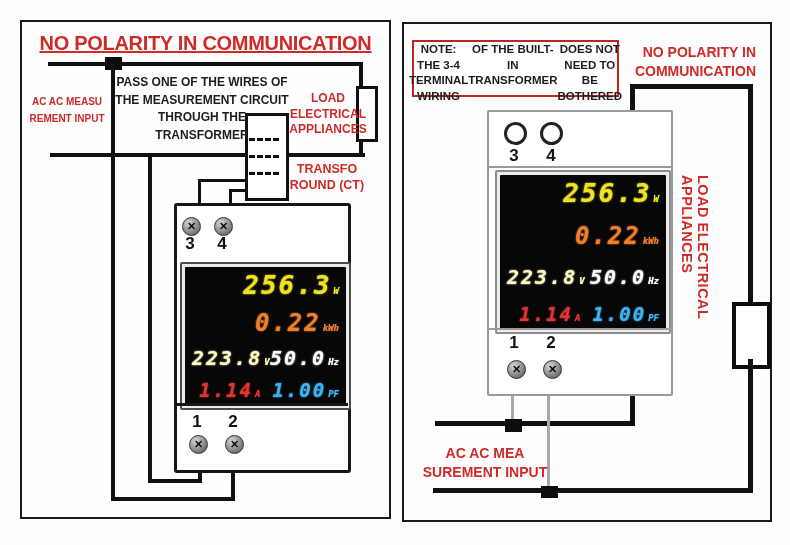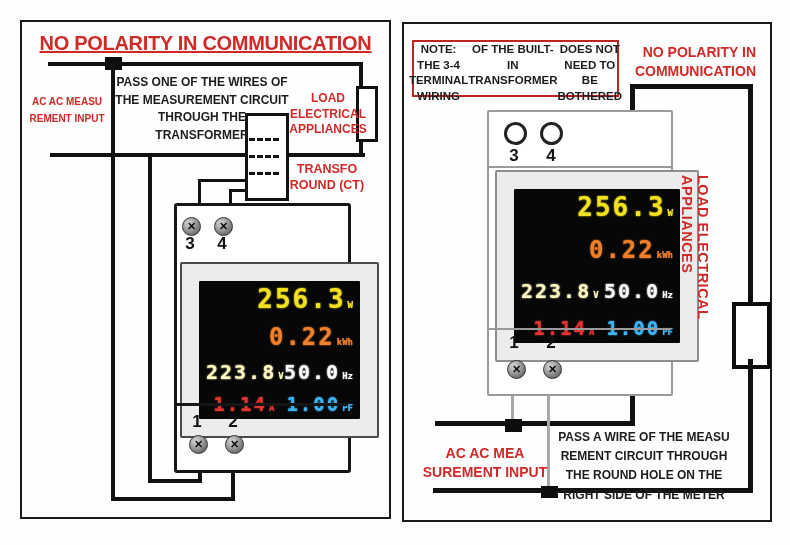--- a/index.html
+++ b/index.html
@@ -18,21 +18,21 @@
   .meter2{position:absolute;background:#fff;border:2px solid #9a9a9a;border-radius:2px;}
   .mdivider{position:absolute;left:0;right:0;background:#161616;}
   .mdivider2{position:absolute;left:0;right:0;background:#9a9a9a;}
   .tnum{position:absolute;font-size:17px;font-weight:bold;color:#111;text-align:center;width:26px;line-height:18px;}
   .screw{position:absolute;width:17px;height:17px;border-radius:50%;
          background:radial-gradient(circle at 35% 30%,#d8d8d8,#8a8a8a 55%,#4a4a4a);
          border:1px solid #333;color:#101010;font-size:11px;font-weight:bold;
          display:flex;align-items:center;justify-content:center;line-height:1;}
   .hole{position:absolute;width:17px;height:17px;border-radius:50%;background:#fff;border:3px solid #222;}
   
-  .mdisplay{position:absolute;background:#ececec;border:2px solid #4a4a4a;border-radius:2px;padding:17px;}
+  .mdisplay{position:absolute;background:#ececec;border:2px solid #4a4a4a;border-radius:2px;padding:3px;font-style:italic;}
   .mdisplay.silver{border-color:#8d8d8d;}
   .screen{width:100%;height:100%;background:#070707;border-radius:1px;box-sizing:border-box;
           padding:5px 7px;display:flex;flex-direction:column;justify-content:space-between;
           font-family:"DejaVu Sans Mono",monospace;font-weight:bold;}
   .drow{display:flex;align-items:baseline;justify-content:flex-end;line-height:1;white-space:nowrap;}
   .drow.split{justify-content:space-between;}
   .drow.pair{gap:12px;}
   .grp{display:flex;align-items:baseline;}
   .val{letter-spacing:2px;text-shadow:0 0 2px currentColor;}
   .unit{font-size:9px;margin-left:2px;text-shadow:0 0 1px currentColor;letter-spacing:0;}
@@ -223,24 +223,18 @@
 
       <div class="mdivider2" style="top:216px;height:2px;"></div>
       <div class="tnum" style="left:12px;top:222px;">1</div>
       <div class="tnum" style="left:49px;top:222px;">2</div>
       <div class="screw" style="left:18px;top:248px;">✕</div>
       <div class="screw" style="left:54px;top:248px;">✕</div>
     </div>
 
     <div class="vtext red" style="left:289px;top:151px;height:234px;width:18px;font-size:14.5px;letter-spacing:0.5px;">LOAD ELECTRICAL APPLIANCES</div>
 
-    <div class="abs blacktext ctr" style="left:145px;top:404px;width:190px;font-size:12px;line-height:19.2px;">
-      <div>PASS A WIRE OF THE MEASU</div>
-      <div>REMENT CIRCUIT THROUGH</div>
-      <div>THE ROUND HOLE ON THE</div>
-      <div>RIGHT SIDE OF THE METER</div>
-    </div>
     <div class="abs red b ctr" style="left:5px;top:420px;width:152px;font-size:14px;line-height:19px;">
       <div>AC AC MEA</div>
       <div>SUREMENT INPUT</div>
     </div>
   </div>
 </div>
 
 </body></html>

